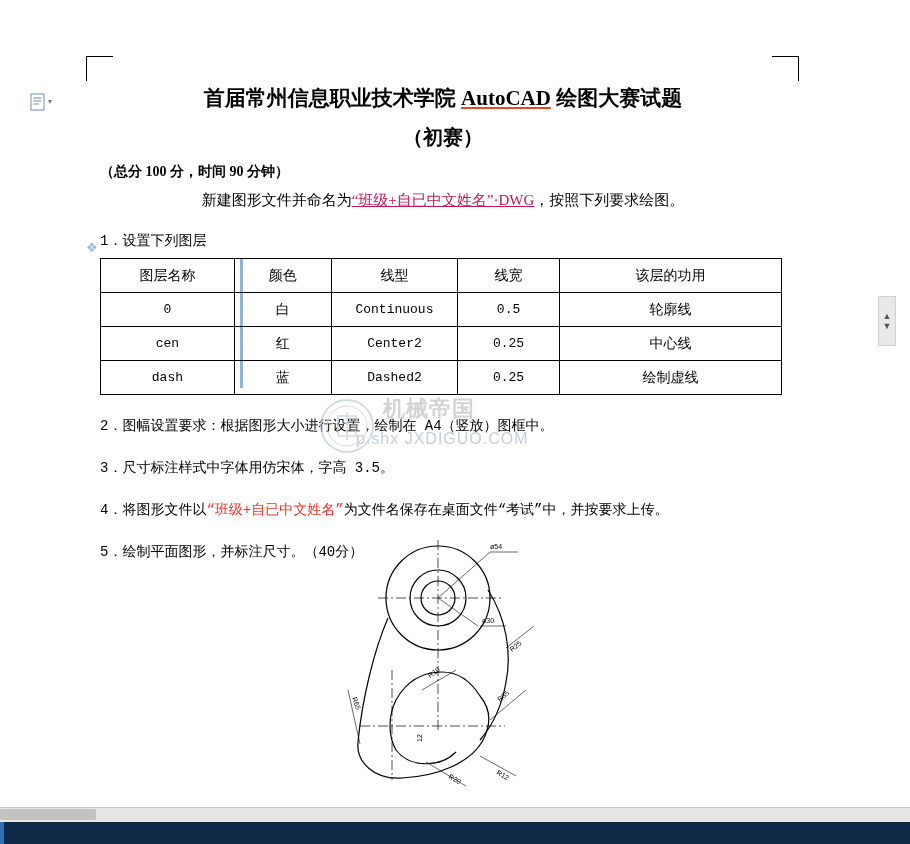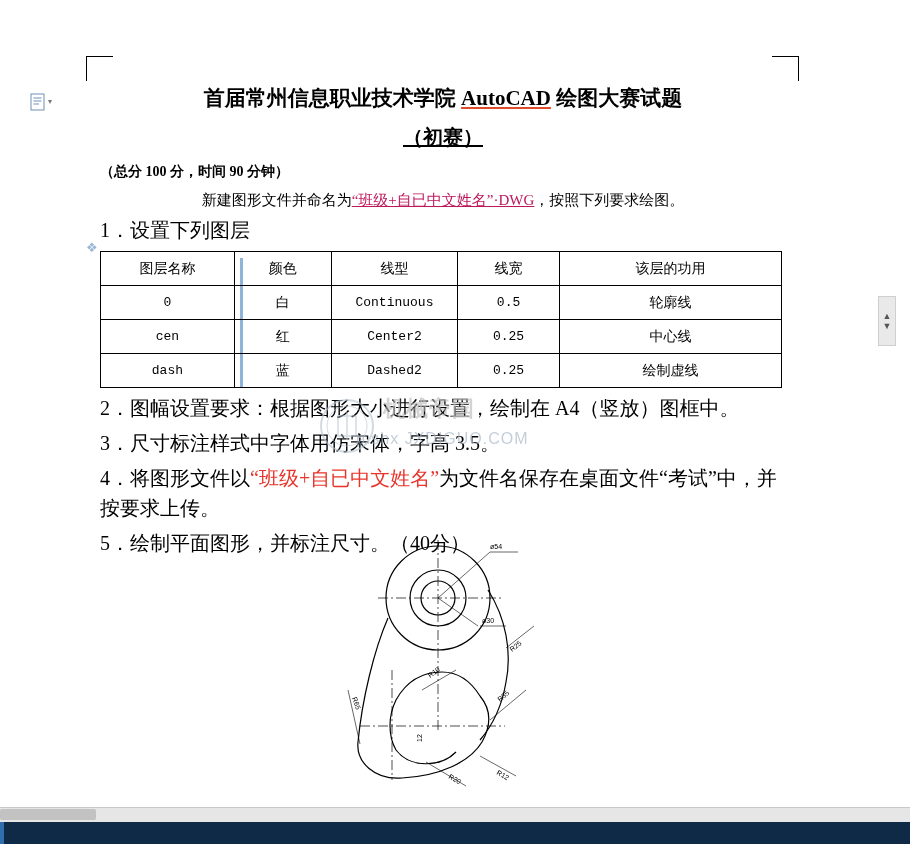--- a/index.html
+++ b/index.html
@@ -65,42 +65,42 @@
   h1.title .uline {
     text-decoration: underline;
     text-decoration-color: #e04b2a;
   }
   .subtitle {
     font-size: 20px;
     font-weight: bold;
     text-align: center;
     margin-top: 12px;
     color: #000;
-    text-decoration: underline;
   }
   .score-line {
     font-size: 14px;
     font-weight: bold;
     text-align: left;
     margin-top: 12px;
     color: #000;
   }
   .intro {
     font-size: 15px;
     text-align: center;
     margin-top: 10px;
     color: #000;
   }
   .intro .red { color: #be185d; text-decoration: underline; }
 
   .item {
-    font-size: 20px;
-    color: #000;
-    margin-top: 5px;
+    font-size: 14px;
+    color: #000;
+    margin-top: 21px;
     line-height: 1.5;
+    font-family: Liberation Mono, monospace;
   }
   .item .num { display: inline-block; }
   .item .red { color: #e8342a; }
 
   .bullet-mark {
     position: absolute;
     left: 86px;
     top: 241px;
     width: 13px; height: 13px;
     color: #9ab6d6;

